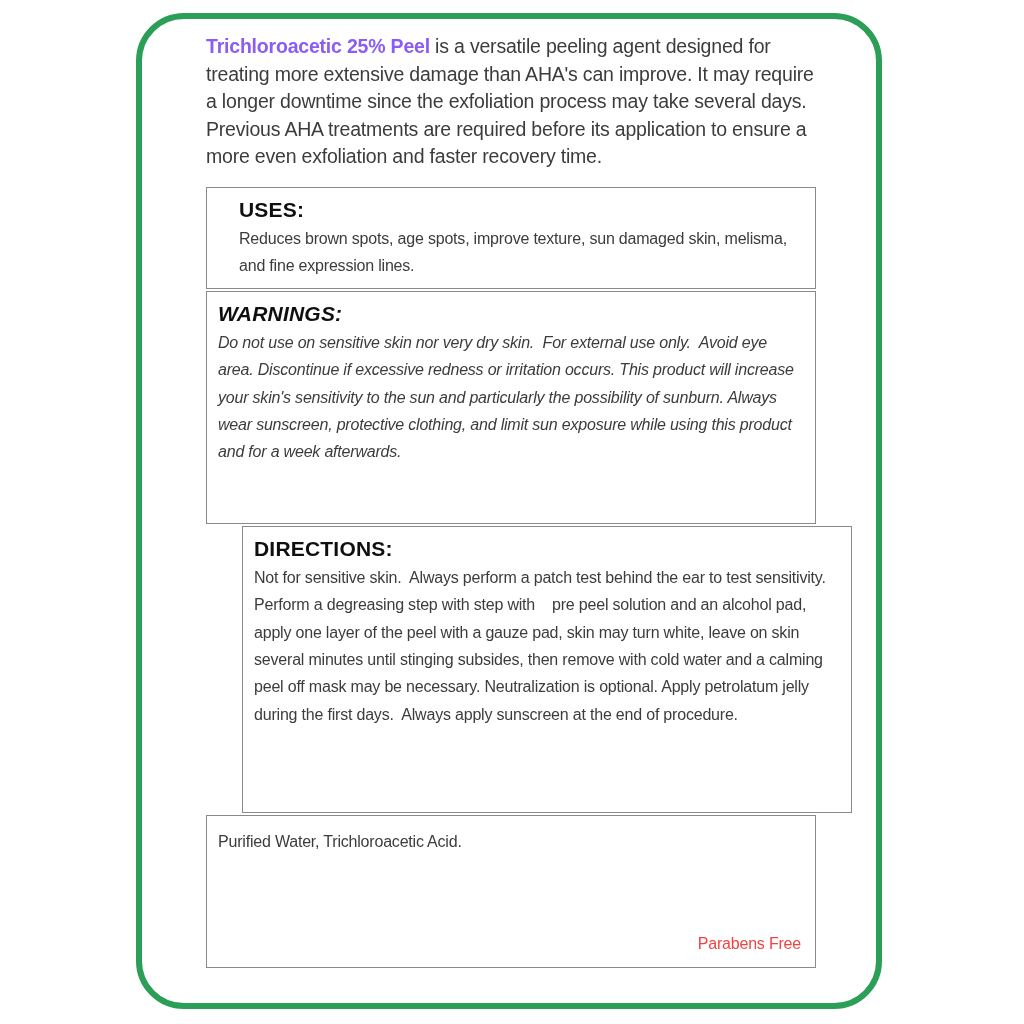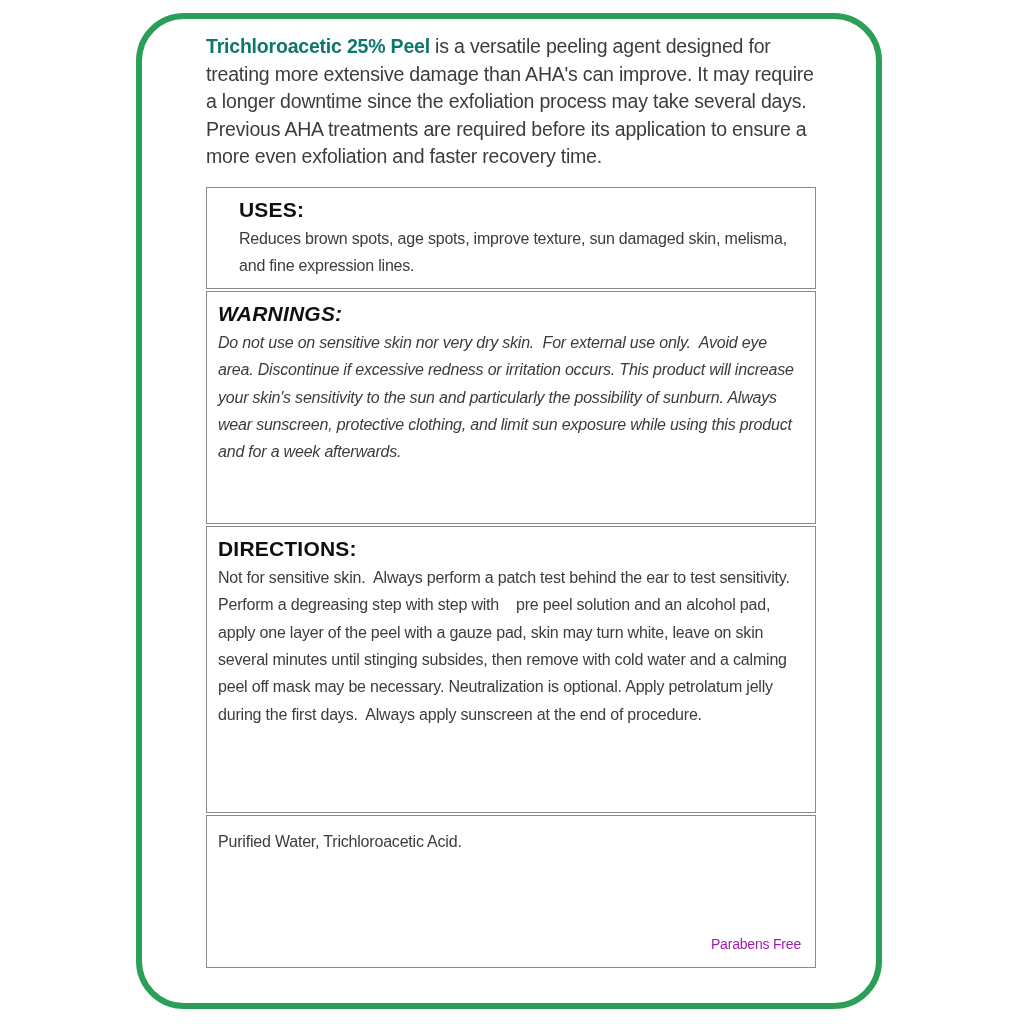--- a/index.html
+++ b/index.html
@@ -37,21 +37,21 @@
   .intro {
     margin: 0;
     font-size: 19.5px;
     line-height: 27.6px;
     color: #3c3c3c;
     letter-spacing: -0.2px;
     white-space: pre-wrap;
   }
   .intro .product-name {
     font-weight: bold;
-    color: #0f766e;
+    color: #8b5cf6;
   }
   .sections {
     margin-top: 13px;
   }
   .box {
     box-sizing: border-box;
     width: 610px;
     border: 1px solid #8a8a8a;
     background: #ffffff;
     padding: 7px 12px 8px 11px;
@@ -69,29 +69,29 @@
   .box p {
     margin: 0;
     font-size: 16px;
     line-height: 27.4px;
     color: #3c3c3c;
     letter-spacing: -0.2px;
     white-space: pre-wrap;
   }
   .box-uses        { min-height: 93px; }
   .box-warnings    { min-height: 233px; font-style: italic; }
-  .box-directions  { min-height: 287px; }
+  .box-directions  { min-height: 287px; margin-left: 36px; }
   .box-ingredients { min-height: 153px; position: relative; padding-top: 12px; }
   .footnote {
     position: absolute;
     right: 14px;
     bottom: 11px;
-    font-size: 14px;
+    font-size: 16px;
     line-height: 24px;
-    color: #a21caf;
+    color: #ef4444;
     letter-spacing: -0.2px;
   }
 </style>
 </head>
 <body>
 
 <div class="canvas">
   <div class="card">
     <div class="card-inner">
 

